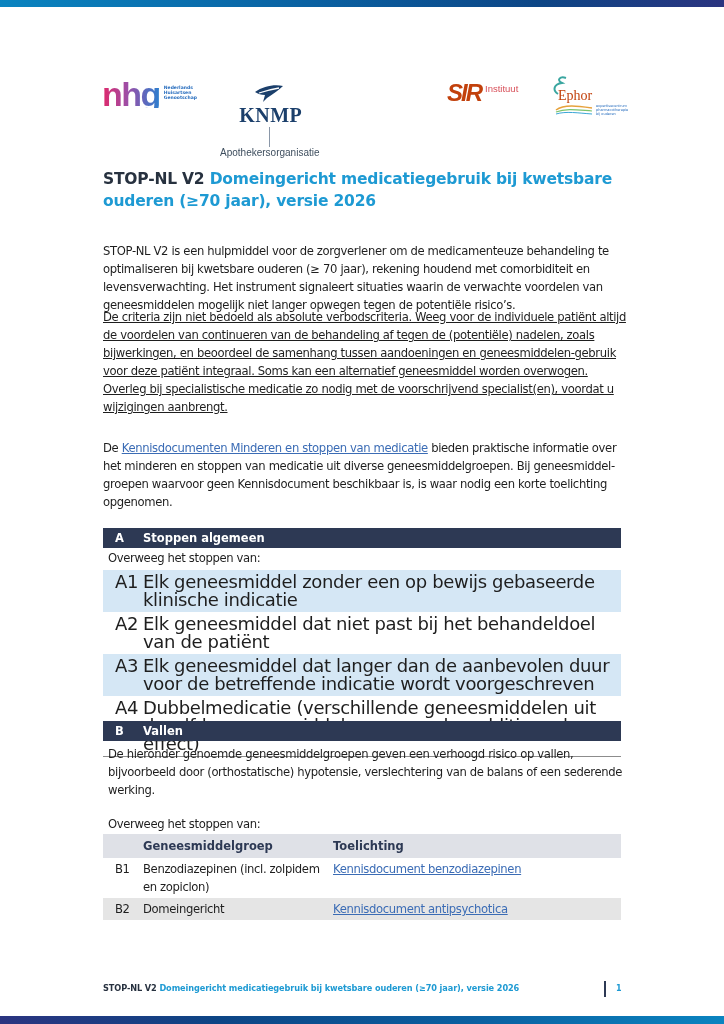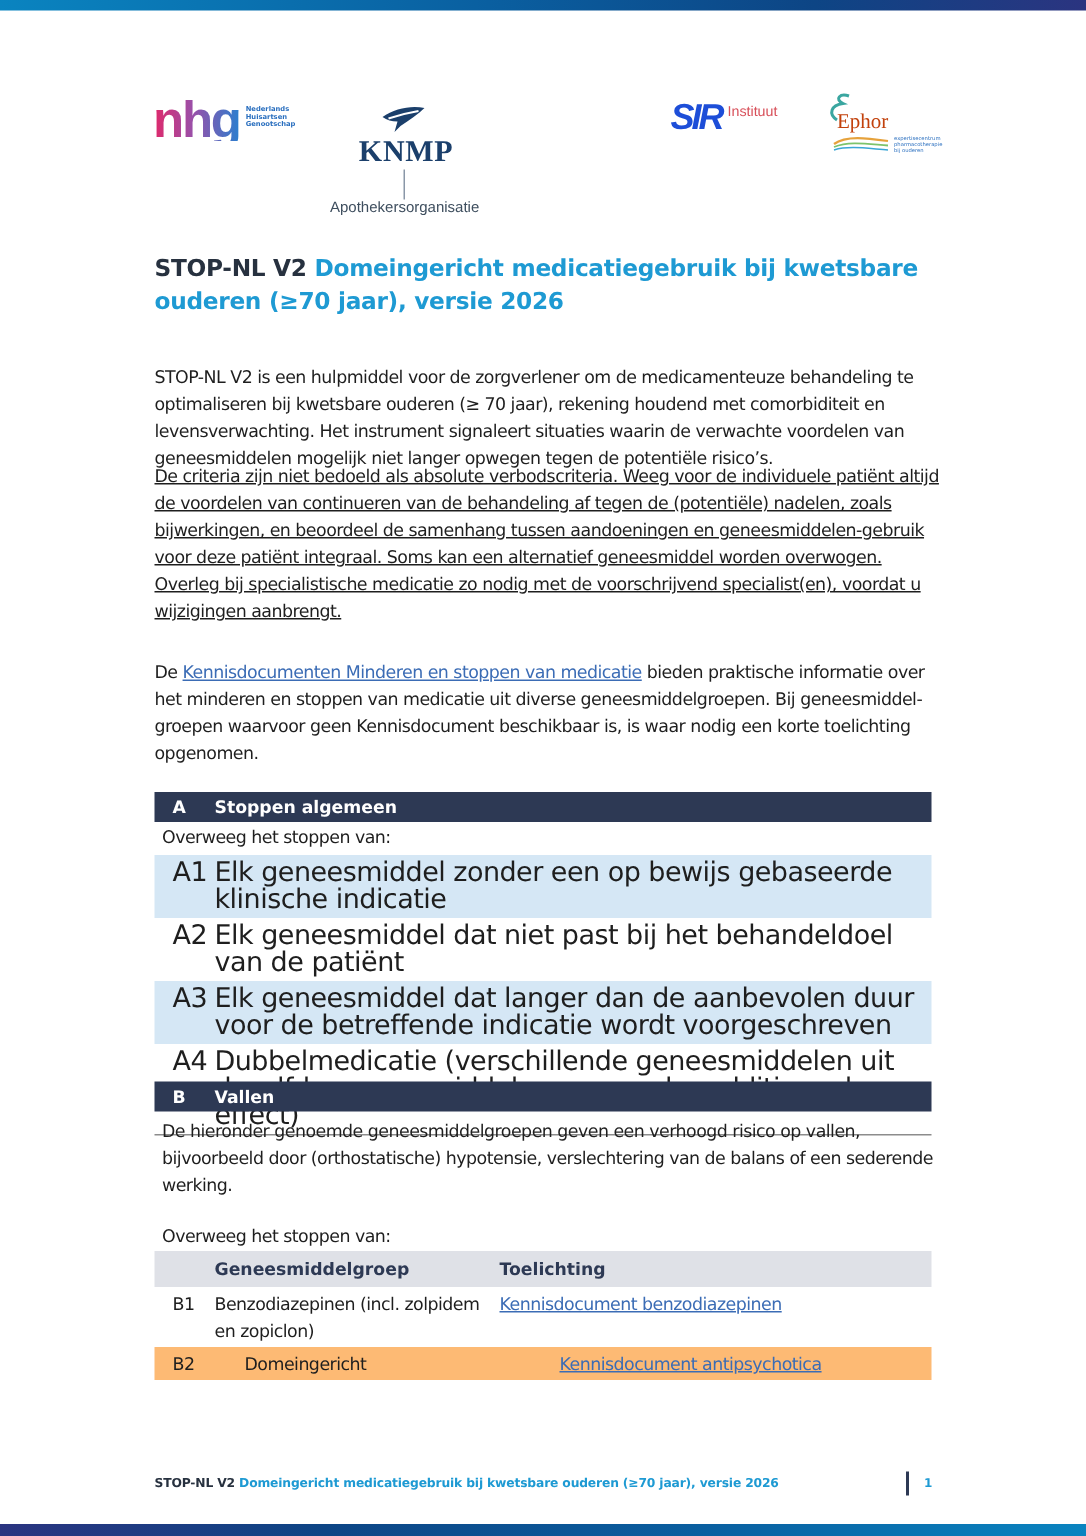--- a/index.html
+++ b/index.html
@@ -5,39 +5,39 @@
     * { box-sizing: border-box; margin: 0; padding: 0; }
     html, body { width: 724px; height: 1024px; background: #ffffff; overflow: hidden; }
     body { position: relative; font-family: "DejaVu Sans", sans-serif; color: #1e1e1e; }
 
     .top-bar { position: absolute; left: 0; top: 0; width: 724px; height: 7px;
       background: linear-gradient(90deg, #0a84c0 0%, #0a5fa0 45%, #0d4585 75%, #2b3480 100%); }
     .bottom-bar { position: absolute; left: 0; bottom: 0; width: 724px; height: 8px;
       background: linear-gradient(90deg, #2b3480 0%, #0d4585 30%, #0a5fa0 65%, #0a84c0 100%); }
 
     
-    .logos { position: absolute; top: 60px; left: 100px; width: 530px; height: 46px; }
+    .logos { position: absolute; top: 74px; left: 100px; width: 530px; height: 46px; }
     .logo { position: absolute; }
     .logo-nhg { left: 2px; top: 6px; display: flex; align-items: flex-end; }
     .nhg-mark { font-family: "Liberation Sans", sans-serif; font-weight: bold; font-size: 34px;
       line-height: 28px; letter-spacing: -1.5px;
       background: linear-gradient(90deg, #e0286a 0%, #9b4fa8 45%, #2a7fcf 100%);
       -webkit-background-clip: text; background-clip: text; color: transparent; }
     .nhg-sub { font-size: 4.5px; line-height: 5px; color: #2a6fbf; margin-left: 4px; margin-bottom: 8px; font-weight: bold; }
     .nhg-sub div { white-space: nowrap; }
 
     .logo-knmp { left: 120px; top: 8px; display: flex; align-items: center; flex-direction: column; }
     .knmp-swoosh { width: 34px; height: 22px; }
     .knmp-text { font-family: "Liberation Serif", serif; font-weight: bold; font-size: 20px; color: #1b3f6b; margin-left: 2px; letter-spacing: 0.5px; }
     .knmp-divider { width: 1px; height: 20px; background: #8a97a8; margin: 0 10px 0 10px; }
     .knmp-sub { font-family: "Liberation Sans", sans-serif; font-size: 10px; color: #3e4e5e; }
 
     .logo-sir { left: 347px; top: 8px; display: flex; align-items: flex-start; }
     .sir-mark { font-family: "Liberation Sans", sans-serif; font-weight: bold; font-size: 24px; line-height: 22px; letter-spacing: -2px;
-      color: #1d4ed8; font-style: italic; }
+      color: #c2410c; font-style: italic; }
     .sir-sub { font-family: "Liberation Sans", sans-serif; font-size: 9.5px; color: #d8505a; margin-left: 4px; margin-top: 1px; }
 
     .logo-ephor { left: 448px; top: 0px; width: 80px; height: 46px; }
     .ephor-text { position: absolute; left: 10px; top: 14px; font-family: "Liberation Serif", serif; font-size: 14px; color: #c2410c; }
     .ephor-sub { position: absolute; left: 48px; top: 30px; font-size: 3.5px; line-height: 4px; color: #2a6fbf; }
 
     
     .doc-title { position: absolute; left: 103px; top: 168px; width: 530px; font-family: "DejaVu Sans", sans-serif;
       font-weight: bold; font-size: 15.5px; line-height: 22px; color: #1e9ad3; letter-spacing: -0.2px; }
     .doc-title .title-prefix { color: #27313f; }
@@ -67,21 +67,21 @@
     .row.shaded { background: #d5e7f5; }
     .row .rcode { width: 40px; padding-left: 12px; flex-shrink: 0; }
     .row .rtext { flex: 1; padding-right: 6px; }
 
     .btable { position: absolute; left: 103px; width: 518px; top: 834px; }
     .bhead { display: flex; background: #dfe1e7; font-weight: bold; color: #2d3954; font-size: 11.5px; line-height: 18px; padding: 3px 0; justify-content: flex-end; }
     .bhead .c0, .brow .c0 { width: 40px; padding-left: 12px; flex-shrink: 0; }
     .bhead .c1, .brow .c1 { width: 190px; flex-shrink: 0; }
     .bhead .c2, .brow .c2 { flex: 1; }
     .brow { display: flex; font-size: 11.6px; line-height: 18px; letter-spacing: -0.35px; padding: 2px 0; }
-    .brow.shaded { background: #fdba74; gap: 20px; }
+    .brow.shaded { background: #e5e5e5; }
 
     .footer { position: absolute; left: 103px; top: 983px; font-size: 8.2px; font-weight: bold; color: #1e9ad3; letter-spacing: -0.1px; }
     .footer .fprefix { color: #27313f; }
     .page-divider { position: absolute; left: 604px; top: 981px; width: 1.5px; height: 16px; background: #2d3954; }
     .page-num { position: absolute; left: 616px; top: 984px; font-size: 8px; color: #1e9ad3; font-weight: bold; }
   </style>
 </head>
 <body>
 
 <div class="top-bar"></div>

